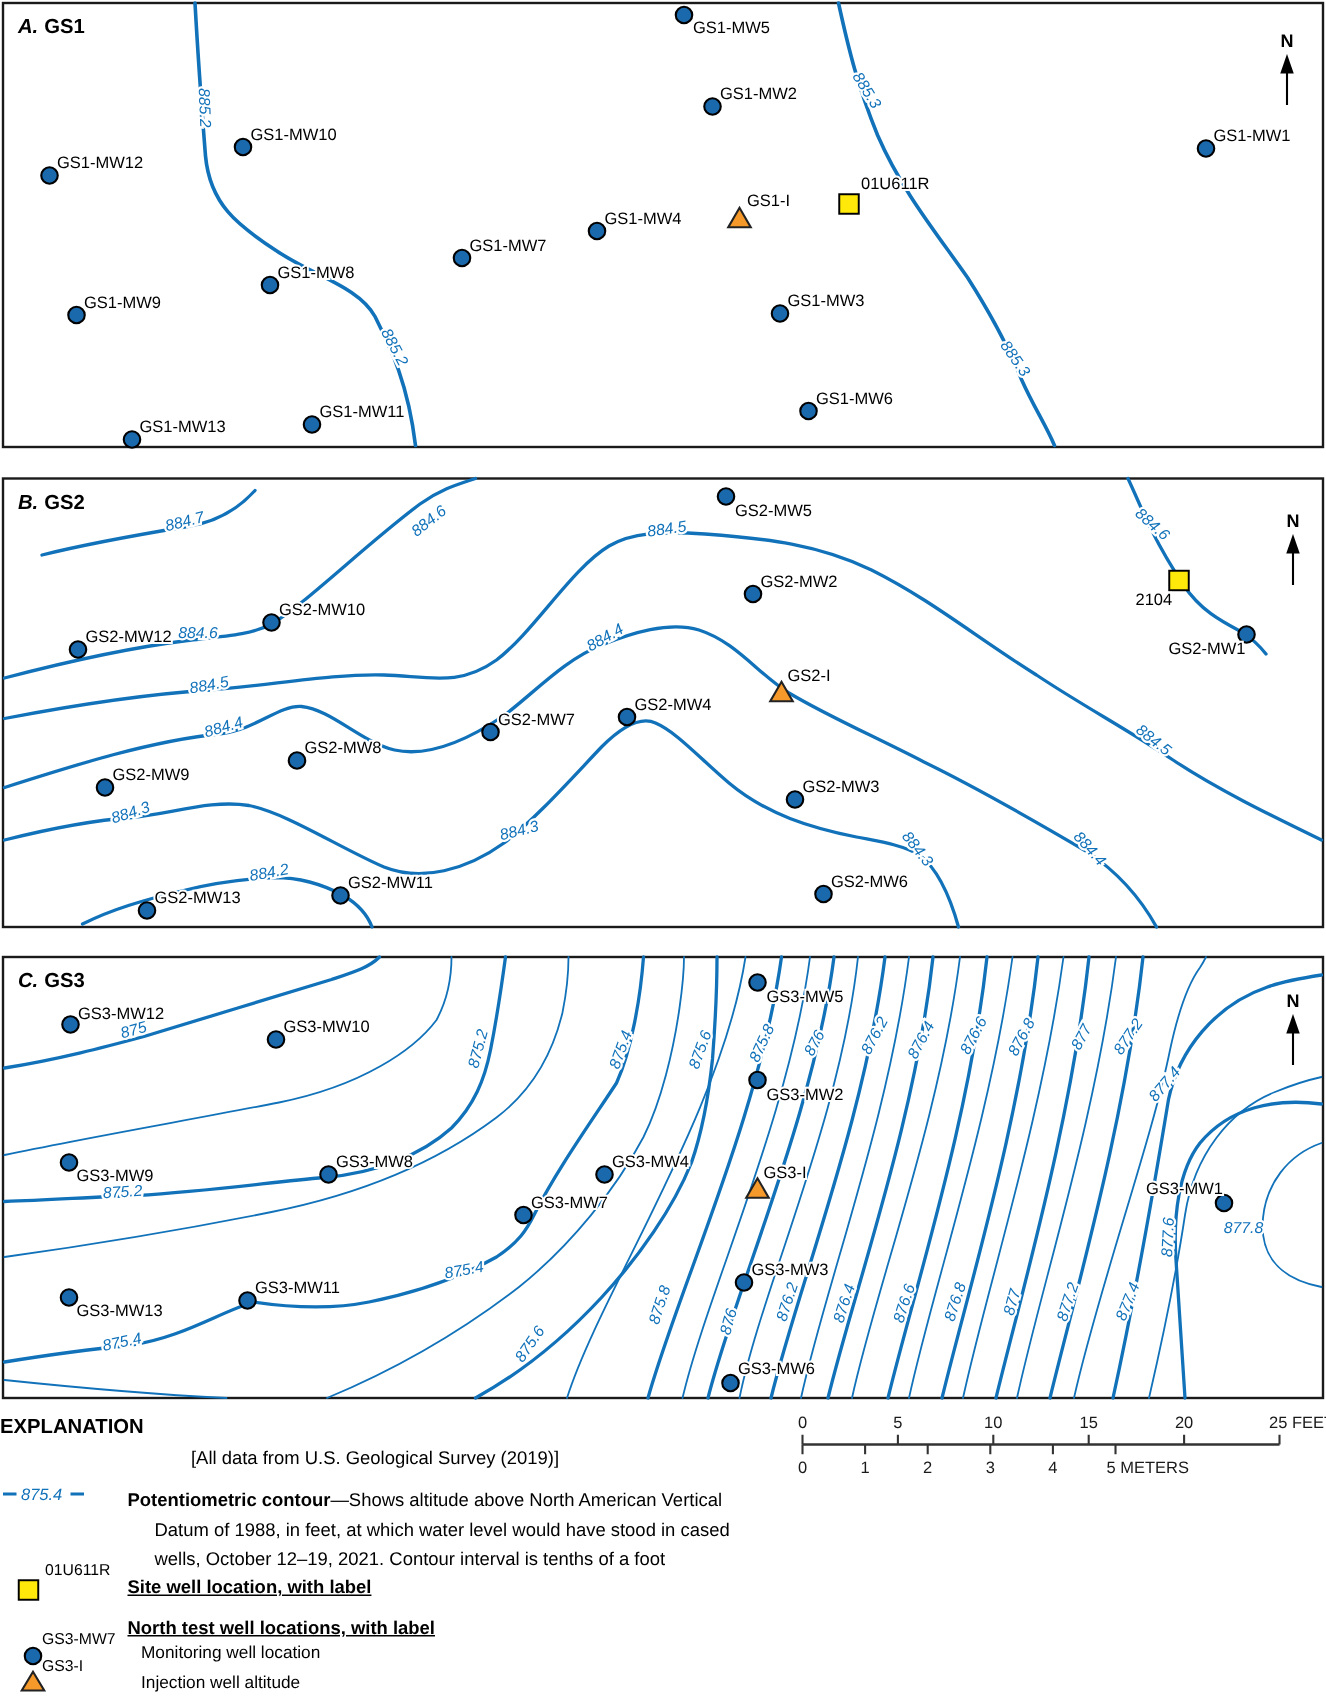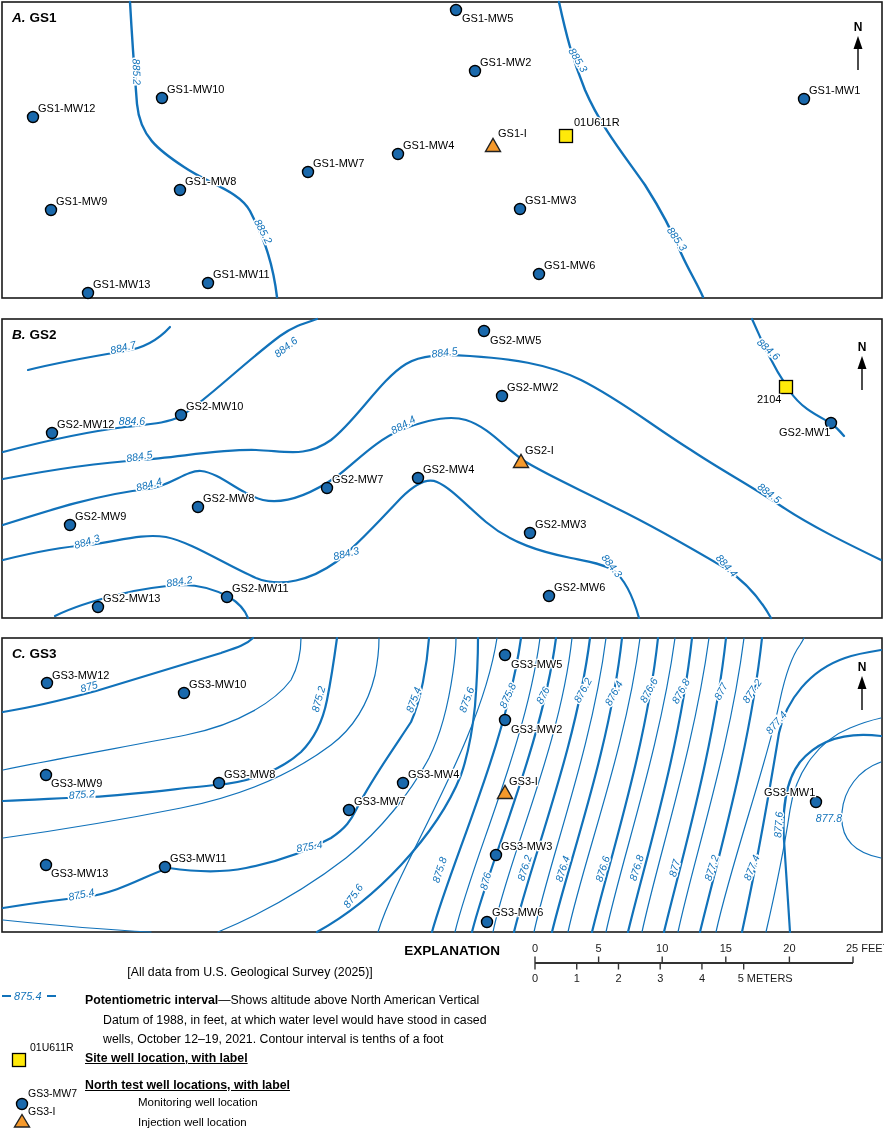--- a/index.html
+++ b/index.html
@@ -17,25 +17,25 @@
   .north-n{font:bold 12px "Liberation Sans",sans-serif;fill:#000;}
   .narrow{stroke:#000;stroke-width:1.4;}
   .well-m{fill:#1A69AC;stroke:#000;stroke-width:1.4;}
   .well-i{fill:#F5992B;stroke:#222;stroke-width:1.4;}
   .well-s{fill:#FFE90A;stroke:#000;stroke-width:1.3;}
   .sb-line{stroke:#333;stroke-width:1.8;}
   .sb-tick{stroke:#333;stroke-width:1.4;}
   .sb-label{font:11px "Liberation Sans",sans-serif;fill:#1a1a1a;}
   
   .leg{position:absolute;color:#000;}
-  .leg-title{width:500px;text-align:right;font-weight:bold;font-size:13.5px;}
+  .leg-title{width:500px;text-align:left;font-weight:bold;font-size:13.5px;}
   .leg-note{width:500px;text-align:center;font-size:12.3px;}
   .leg-para{width:412px;font-size:12.3px;line-height:19.5px;padding-left:18px;text-indent:-18px;}
   .leg-bold{font-weight:bold;font-size:12.3px;text-decoration:underline;}
-  .leg-sub{font-size:11.5px;margin-left:44px;}
+  .leg-sub{font-size:11.5px;}
   .sym-label{position:absolute;font-size:10.5px;color:#000;}
   .contour-sym{font:italic 11px "Liberation Sans",sans-serif;color:#1172BA;}
 </style>
 </head>
 <body>
 
 <div id="page">
   <svg id="map-svg" width="884" height="1136" viewBox="0 0 884 1136">
       <g>
         <rect x="2" y="2" width="880" height="296" class="panel-border"></rect>
@@ -253,31 +253,31 @@
         <line x1="660.205" y1="963" x2="660.205" y2="969.5" class="sb-tick"></line>
         <text x="660.205" y="982" class="sb-label" text-anchor="middle">3</text>
         <line x1="701.94" y1="963" x2="701.94" y2="969.5" class="sb-tick"></line>
         <text x="701.94" y="982" class="sb-label" text-anchor="middle">4</text>
         <line x1="743.675" y1="963" x2="743.675" y2="969.5" class="sb-tick"></line>
         <text x="737.675" y="982" class="sb-label" text-anchor="start">5 METERS</text>
       </g>
     </svg>
 
   <div class="leg leg-title" style="left:0px;top:943px">EXPLANATION</div>
-  <div class="leg leg-note" style="left:0px;top:965px">[All data from U.S. Geological Survey (2025)]</div>
+  <div class="leg leg-note" style="left:0px;top:965px">[All data from U.S. Geological Survey (2019)]</div>
 
   <div class="leg" style="left:2px;top:989px">
     <svg width="56" height="14">
       <line x1="0" y1="7" x2="9" y2="7" stroke="#1172BA" stroke-width="2"></line>
       <text x="12" y="11" class="contour-sym" fill="#1172BA" font-style="italic" font-size="11">875.4</text>
       <line x1="45" y1="7" x2="54" y2="7" stroke="#1172BA" stroke-width="2"></line>
     </svg>
   </div>
   <div class="leg leg-para" style="left:85px;top:991px">
-    <b>Potentiometric interval</b><span>—Shows altitude above North American Vertical Datum of 1988, in feet, at which water level would have stood in cased wells, October 12–19, 2021. Contour interval is tenths of a foot</span>
+    <b>Potentiometric contour</b><span>—Shows altitude above North American Vertical Datum of 1988, in feet, at which water level would have stood in cased wells, October 12–19, 2021. Contour interval is tenths of a foot</span>
   </div>
 
   <div class="leg" style="left:11px;top:1052px">
     <svg width="16" height="16">
         <rect x="1.5" y="1.5" width="13" height="13" class="well-s"></rect>
       </svg>
   </div>
   <span class="sym-label" style="left:30px;top:1041px">01U611R</span>
   <div class="leg leg-bold" style="left:85px;top:1051px">Site well location, with label</div>
 
@@ -290,14 +290,14 @@
   </div>
   <span class="sym-label" style="left:28px;top:1087px">GS3-MW7</span>
   <div class="leg leg-sub" style="left:94px;top:1096px">Monitoring well location</div>
 
   <div class="leg" style="left:13px;top:1113px">
     <svg width="18" height="16">
         <path d="M 9,1.5 L 16.5,14 L 1.5,14 Z" class="well-i"></path>
       </svg>
   </div>
   <span class="sym-label" style="left:28px;top:1105px">GS3-I</span>
-  <div class="leg leg-sub" style="left:94px;top:1116px">Injection well location</div>
+  <div class="leg leg-sub" style="left:94px;top:1116px">Injection well altitude</div>
 </div>
 
 </body></html>

